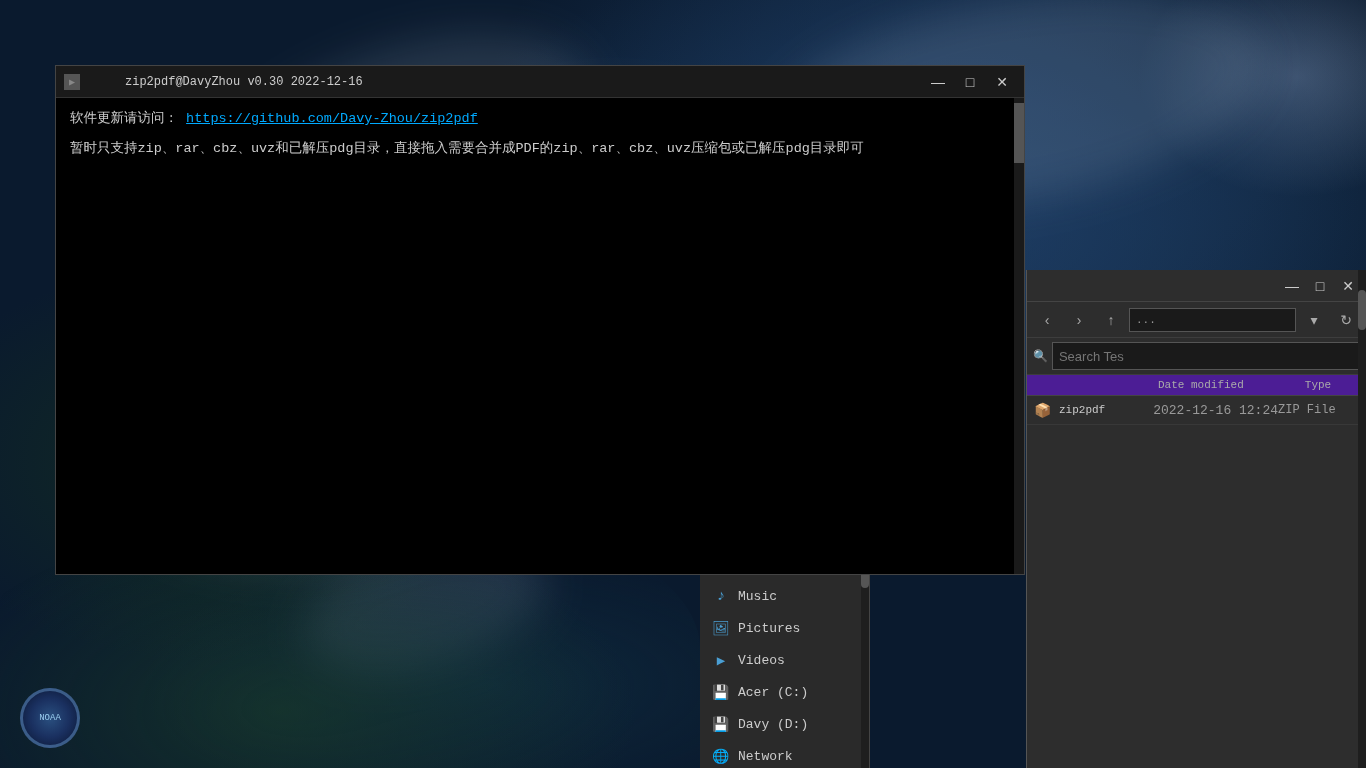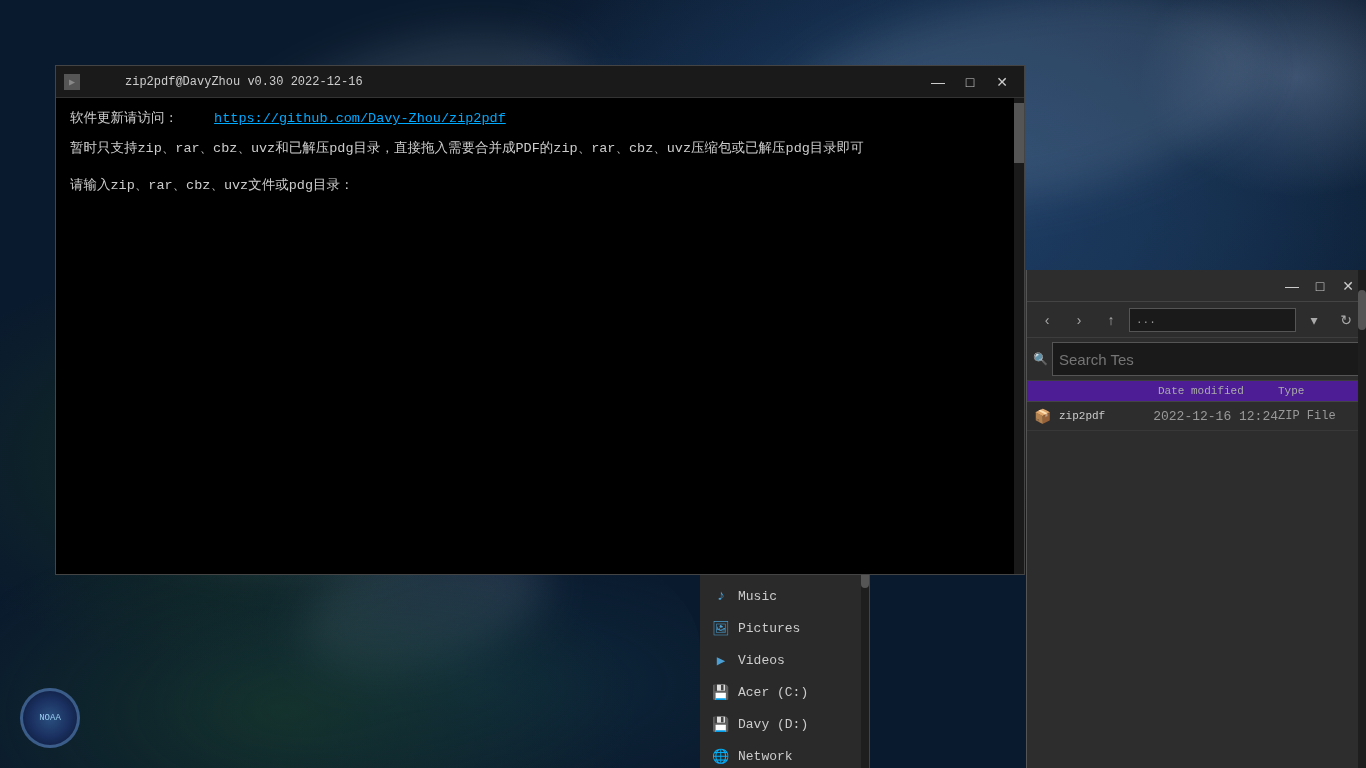--- a/index.html
+++ b/index.html
@@ -121,21 +121,21 @@
 
     .terminal-content {
       flex: 1;
       padding: 10px 14px;
       overflow: hidden;
       font-size: 13.5px;
       line-height: 1.6;
     }
 
     .line-normal { color: #cccccc; }
-    .line-link { color: #00aaff; text-decoration: underline; margin-left: 28px; }
+    .line-link { color: #00aaff; text-decoration: underline; }
     .line-warning-bg {
       background: #cc0000;
       color: #ffffff;
       display: inline;
       padding: 0 2px;
     }
     .line-warning-rest { color: #ffffff; }
     .line-input-prompt { color: #cccccc; }
 
     .scrollbar-right {
@@ -216,39 +216,39 @@
     .explorer-search-bar {
       display: flex;
       align-items: center;
       padding: 4px 6px;
       border-bottom: 1px solid #3d3d3d;
       background: #2d2d2d;
     }
 
     .explorer-search-input {
       flex: 1;
-      height: 34px;
+      height: 28px;
       background: #1a1a1a;
       border: 1px solid #555;
       color: #ccc;
-      font-size: 15px;
+      font-size: 13px;
       padding: 0 6px;
     }
 
     .explorer-column-headers {
       display: flex;
       background: #4c1d95;
       border-bottom: 1px solid #444;
       padding: 4px 8px;
       font-size: 11px;
       color: #aaa;
     }
 
     .col-date { margin-left: auto; min-width: 120px; }
-    .col-type { min-width: 80px; }
+    .col-type { min-width: 80px; text-align: center; }
 
     .explorer-content {
       flex: 1;
       overflow-y: auto;
       background: #2d2d2d;
     }
 
     .explorer-file-row {
       display: flex;
       align-items: center;
@@ -387,23 +387,20 @@
 
     <div>
       <span class="line-normal">暂时只支持zip、rar、cbz、uvz和已解压pdg目录，直接拖入需要合并成PDF的zip、rar、cbz、uvz压缩包或已解压pdg目录即可</span>
     </div>
 
     <div style="height:8px;"></div>
 
 
     <div style="height:8px;"></div>
 
-    <div>
-      <span class="line-input-prompt">请输入zip、rar、cbz、uvz文件或pdg目录：</span>
-    </div>
   </div>
 
   <div class="scrollbar-right">
     <div class="scrollbar-thumb"></div>
   </div>
 </div>
 
 <div class="explorer-panel">
 
   <div class="explorer-titlebar">

